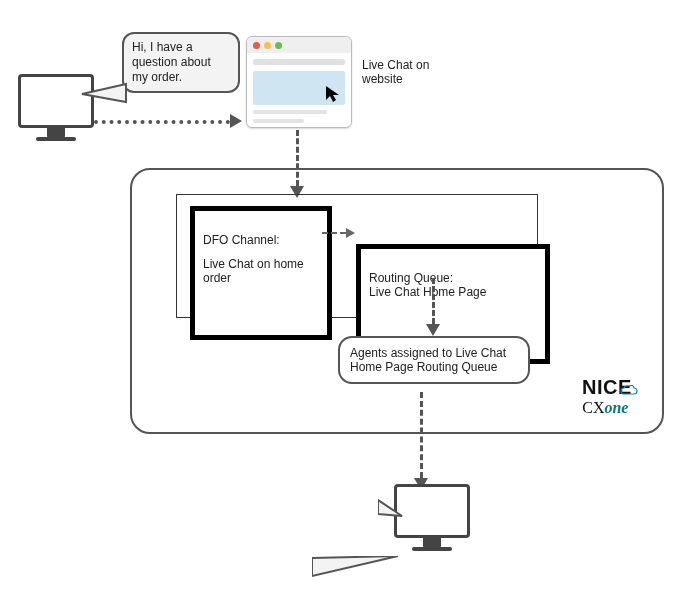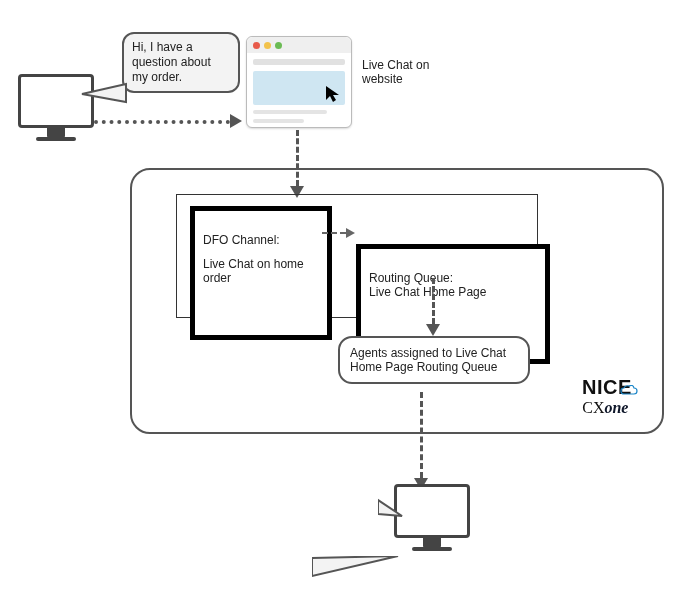--- a/index.html
+++ b/index.html
@@ -27,21 +27,21 @@
   .dotY{background:#f2c24b;}
   .dotG{background:#6bbb54;}
   .browserBody{padding:6px;}
   .urlbar{height:6px;background:#e1e1e1;border-radius:2px;margin-bottom:6px;}
   .hero{height:34px;background:#cfe6f2;border-radius:2px;position:relative;}
   .cursorSvg{position:absolute;right:4px;bottom:2px;}
   .tline{height:4px;background:#e4e4e4;border-radius:2px;margin-top:5px;}
   
   .nice{font-family:Arial,Helvetica,sans-serif;font-weight:900;font-size:20px;letter-spacing:.5px;color:#111;}
   .cx{font-family:Liberation Serif, serif;font-size:16px;color:#111;}
-  .cxone{color:#0f172a;font-style:italic;font-weight:600;}
+  .cxone{color:#0f766e;font-style:italic;font-weight:600;}
   
   .arrow{position:absolute;pointer-events:none;}
   .arrowLine{border-top:3px dashed #555;}
   .arrowLineV{border-left:3px dashed #555;}
   .arrowHead{width:0;height:0;position:absolute;}
   .headR{border-top:7px solid transparent;border-bottom:7px solid transparent;border-left:12px solid #555;}
   .headD{border-left:7px solid transparent;border-right:7px solid transparent;border-top:12px solid #555;}
   .arrowLineThin{border-top:2px dashed #666;}
   .headRthin{border-top:5px solid transparent;border-bottom:5px solid transparent;border-left:9px solid #666;}
   

